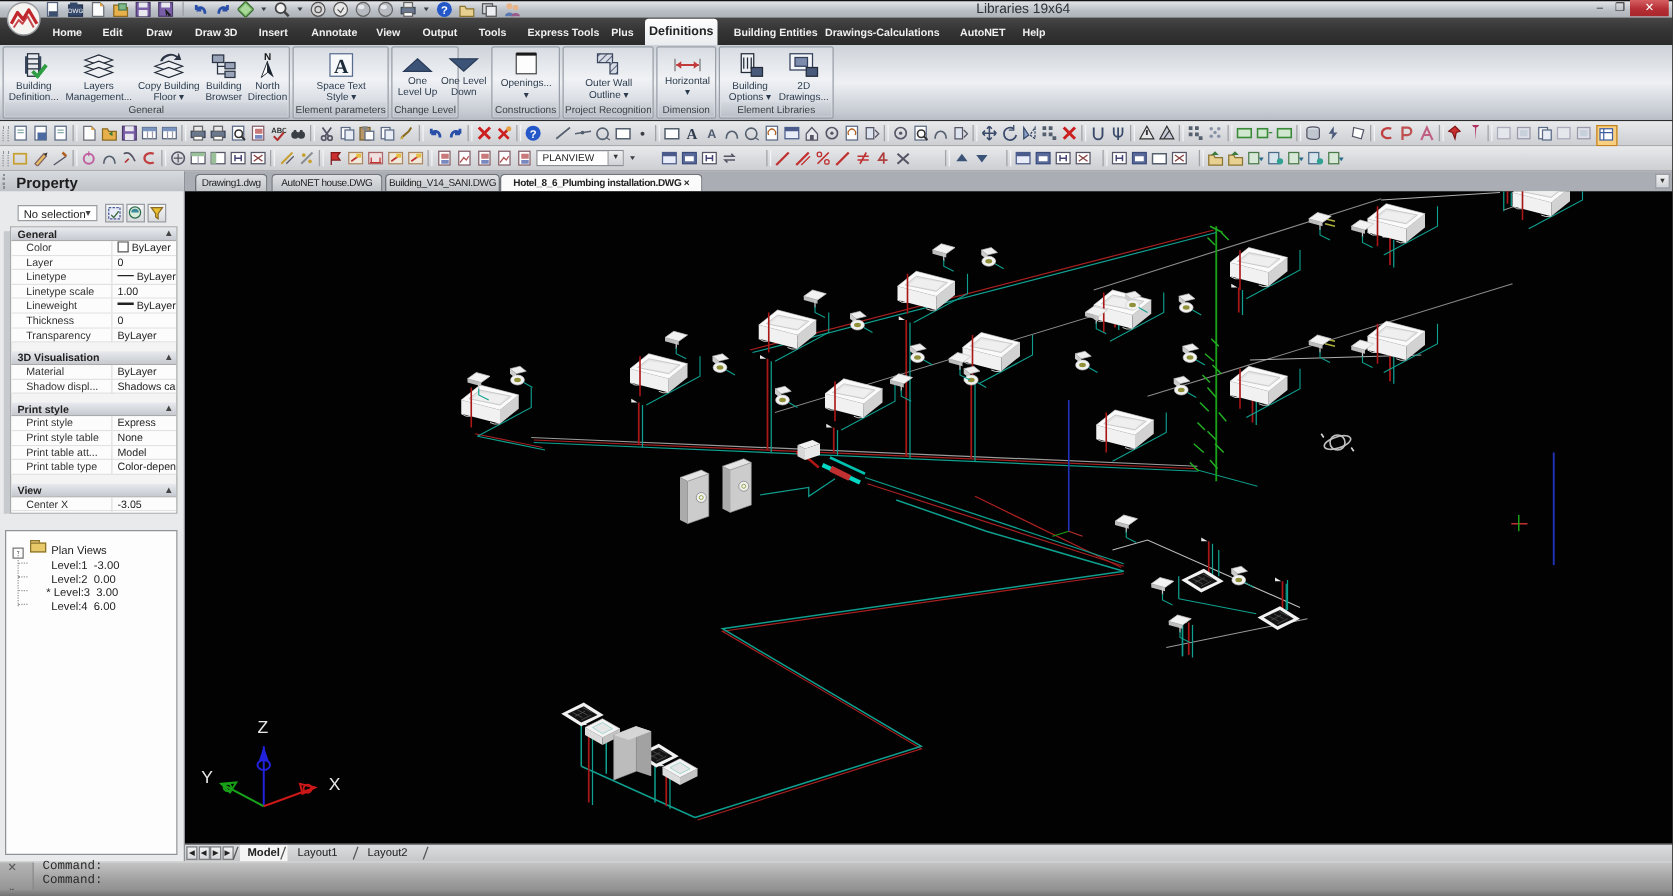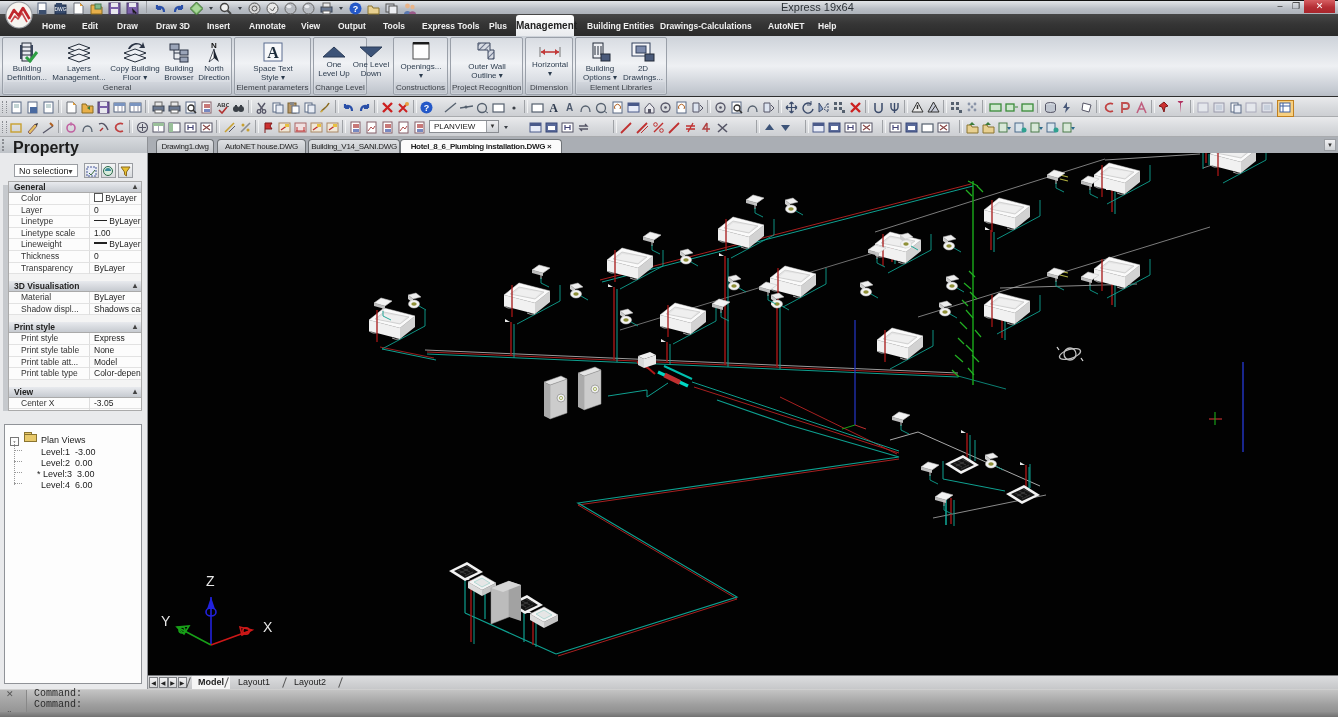--- a/index.html
+++ b/index.html
@@ -39,21 +39,21 @@
 .tgrip{position:absolute;top:4px;width:3px;height:12px;border-left:1px dotted #8a8d92;border-right:1px dotted #8a8d92;}
 
 #tabrow{left:148px;top:137px;width:1190px;height:16px;background:#aaaeb4;}
 .dtab{position:absolute;top:2px;height:14px;white-space:nowrap;overflow:hidden;letter-spacing:-0.3px;background:linear-gradient(#dfe1e4,#c2c5c9);
   border:1px solid #6f7377;border-bottom:none;border-radius:4px 4px 0 0;
   font-size:8px;color:#222;line-height:14px;text-align:center;box-sizing:border-box;}
 .dtab.active{background:#fbfbfb;font-weight:bold;}
 
 #leftpanel{left:0;top:137px;width:148px;height:552px;background:#e9eaec;border-right:1px solid #8e9196;box-sizing:border-box;}
 #prophead{position:absolute;left:0;top:0;width:100%;height:16px;background:linear-gradient(#d7dade,#bfc3c8);}
-#prophead span{position:absolute;left:13px;top:2px;font-size:16px;font-weight:bold;color:#1c1c1c;}
+#prophead span{position:absolute;left:13px;top:2px;font-size:12px;font-weight:bold;color:#1c1c1c;}
 #noselrow{position:absolute;left:14px;top:26px;height:15px;}
 #noselcombo{position:absolute;left:0;top:1px;width:64px;height:13px;background:#fff;border:1px solid #9a9da2;box-sizing:border-box;
   font-size:9px;color:#222;line-height:13px;padding-left:4px;}
 .pbtn{position:absolute;top:0;width:15px;height:15px;background:linear-gradient(#f5f6f7,#d8dadd);border:1px solid #9a9da2;box-sizing:border-box;}
 #grid{position:absolute;left:8px;top:44px;width:134px;height:230px;background:#f4f4f4;border:1px solid #aaa;box-sizing:border-box;overflow:hidden;font-size:8.5px;}
 .ghead{position:relative;height:10px;margin-top:7px;background:linear-gradient(#e8eaee,#c6cad0);border-bottom:1px solid #aaa;
   font-weight:bold;color:#222;line-height:10px;padding-left:5px;}
 .ghead:after{content:"\25B4";position:absolute;right:4px;top:0;font-size:8px;color:#444;}
 .grow{height:10.6px;border-bottom:1px solid #e2e2e2;position:relative;background:#fcfcfc;}
 .gname{position:absolute;left:12px;top:0;color:#333;line-height:11px;}
@@ -71,25 +71,25 @@
 #cmdarea{left:0;top:689px;width:1338px;height:28px;background:linear-gradient(#c4c4c4,#9e9e9e 55%,#888888);border-top:1px solid #cfcfcf;box-sizing:border-box;}
 #cmdleft{position:absolute;left:0;top:0;width:26px;height:28px;background:linear-gradient(#b5b5b5,#8c8c8c);border-right:1px solid #888;}
 .cmdtext{position:absolute;left:34px;font-family:"Liberation Mono",monospace;font-size:10px;color:#2a2a2a;}
 #cmdbottom{position:absolute;left:0;top:22px;width:1338px;height:6px;background:linear-gradient(#8f8f8f,#6b6b6b);}
 .ghead:first-child{margin-top:0;}
 </style>
 </head>
 <body>
 <div id="app">
   <div class="abs" id="titlebar"></div>
-  <div class="abs" id="apptitle">Express 19x64</div>
+  <div class="abs" id="apptitle">Libraries 19x64</div>
   <div class="abs" id="winbtns"><span class="wb">–</span><span class="wb">❐</span><span class="wb" id="wb-close">✕</span></div>
 
   <div class="abs" id="menubar"></div>
-  <div class="abs" id="deftab">Management</div>
+  <div class="abs" id="deftab">Definitions</div>
   <div class="abs" id="menuitems">
       <div class="mi" style="left: 42px; top: 21px;">Home</div>
       <div class="mi" style="left: 82px; top: 21px;">Edit</div>
       <div class="mi" style="left: 117px; top: 21px;">Draw</div>
       <div class="mi" style="left: 156px; top: 21px;">Draw 3D</div>
       <div class="mi" style="left: 207px; top: 21px;">Insert</div>
       <div class="mi" style="left: 249px; top: 21px;">Annotate</div>
       <div class="mi" style="left: 301px; top: 21px;">View</div>
       <div class="mi" style="left: 338px; top: 21px;">Output</div>
       <div class="mi" style="left: 383px; top: 21px;">Tools</div>

